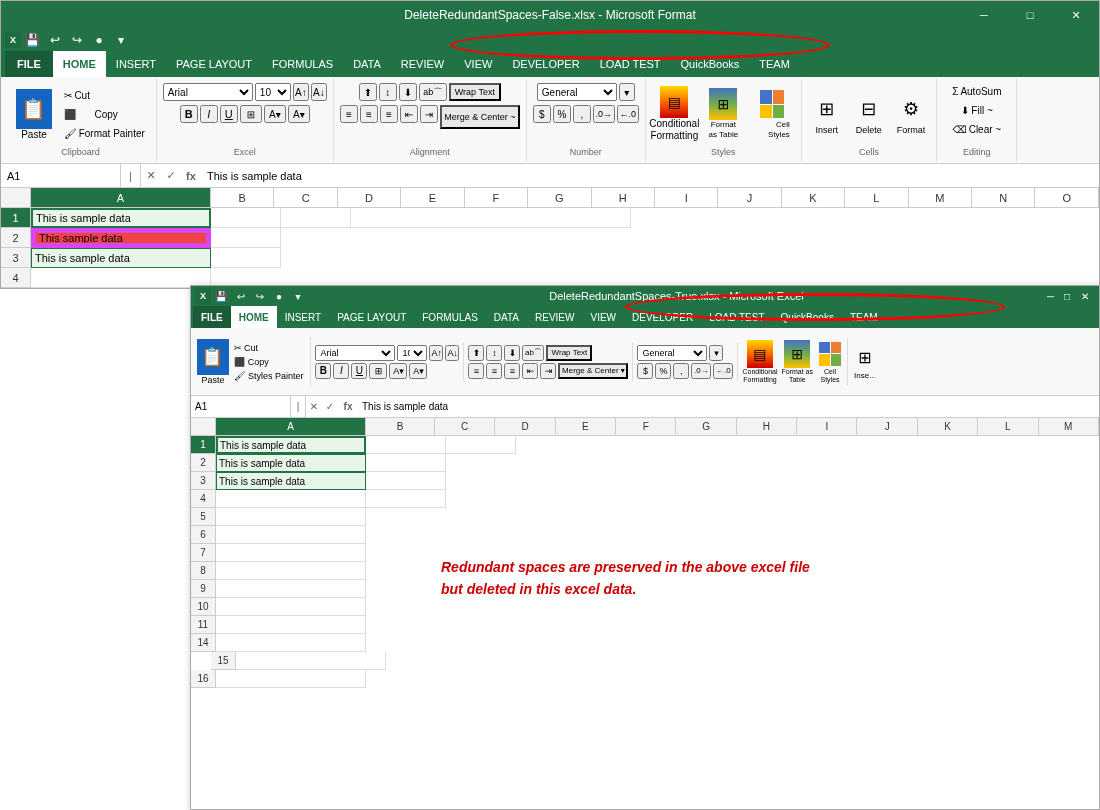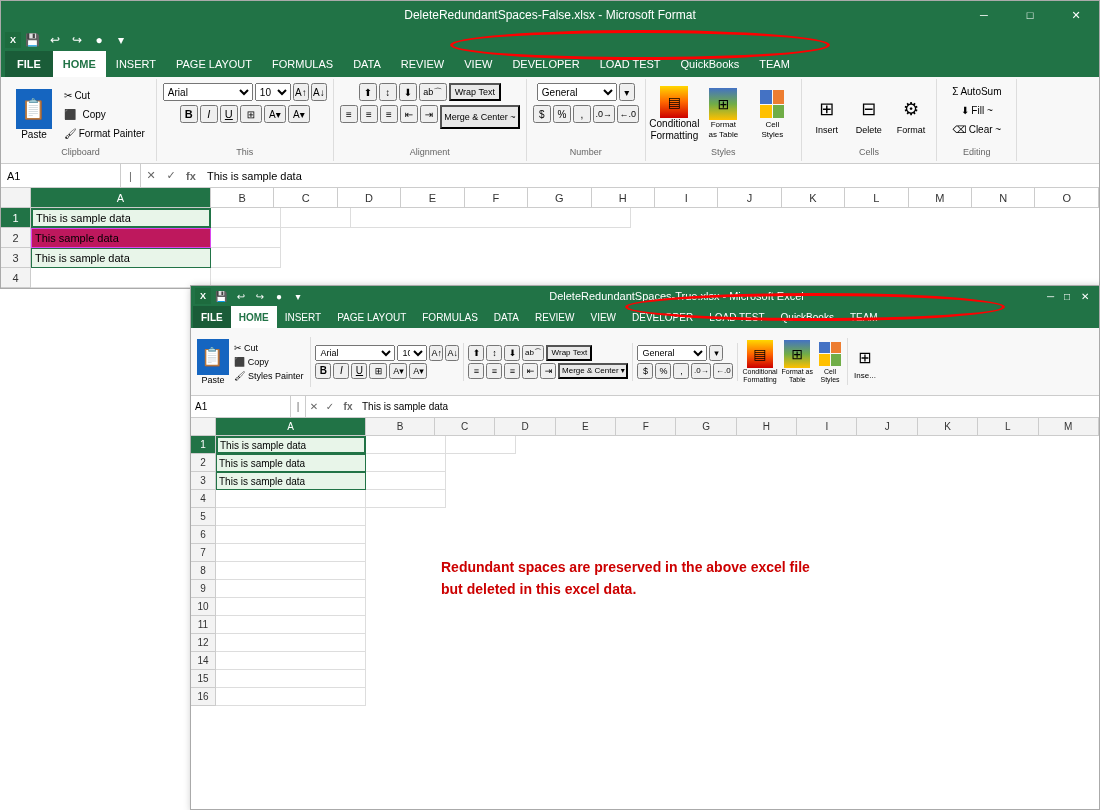--- a/index.html
+++ b/index.html
@@ -464,21 +464,21 @@
             <span style="font-size:10px;">Paste</span>
           </div>
         </div>
         <div style="display:flex;flex-direction:column;gap:2px;">
           <div class="ribbon-btn" style="flex-direction:row;min-width:50px;font-size:10px;">
             <span>✂</span>
               <span style="margin-left:2px;">Cut</span>
           </div>
           <div class="ribbon-btn" style="flex-direction:row;min-width:50px;font-size:10px;">
             <span>⬛</span>
-              <span style="margin-left:6px;">Copy</span>
+              <span style="margin-left:18px;">Copy</span>
           </div>
           <div class="ribbon-btn" style="flex-direction:row;min-width:50px;font-size:10px;">
             <span>🖌</span>
               <span style="margin-left:2px;">Format Painter</span>
           </div>
         </div>
       </div>
       <div class="ribbon-group-label">Clipboard</div>
     </div>
 
@@ -492,21 +492,21 @@
         </div>
         <div style="display:flex;align-items:center;gap:2px;">
           <button style="font-weight:bold;font-size:11px;width:18px;height:18px;cursor:pointer;">B</button>
           <button style="font-style:italic;font-size:11px;width:18px;height:18px;cursor:pointer;">I</button>
           <button style="text-decoration:underline;font-size:11px;width:18px;height:18px;cursor:pointer;">U</button>
           <button style="font-size:10px;width:22px;height:18px;cursor:pointer;">⊞</button>
           <button style="font-size:10px;width:22px;height:18px;cursor:pointer;">A▾</button>
           <button style="font-size:10px;width:22px;height:18px;cursor:pointer;">A▾</button>
         </div>
       </div>
-      <div class="ribbon-group-label">This</div>
+      <div class="ribbon-group-label">Excel</div>
     </div>
 
     <div class="ribbon-group" style="min-width:140px;">
       <div class="ribbon-group-content" style="flex-direction:column;width:100%;">
         <div style="display:flex;gap:2px;margin-bottom:2px;">
           <button style="font-size:10px;width:18px;height:18px;">⬆</button>
           <button style="font-size:10px;width:18px;height:18px;">↕</button>
           <button style="font-size:10px;width:18px;height:18px;">⬇</button>
           <button style="font-size:9px;width:28px;height:18px;">ab⌒</button>
           <button style="font-size:9px;width:52px;height:18px;background:#e8e8e8;">Wrap Text</button>
@@ -545,21 +545,21 @@
         <div class="ribbon-btn" style="font-size:9px;text-align:center;max-width:45px;">
           <div style="width:28px;height:32px;background:linear-gradient(to bottom, #ffd700, #ff6600, #cc0000);display:flex;align-items:center;justify-content:center;font-size:14px;">▤</div>
           <span style="font-size:10px;line-height:1.2;">Conditional
 Formatting</span>
         </div>
         <div class="ribbon-btn" style="font-size:9px;text-align:center;max-width:45px;">
           <div style="width:28px;height:32px;background:linear-gradient(to bottom,#4472c4,#70ad47,#ffc000);display:flex;align-items:center;justify-content:center;font-size:14px;">⊞</div>
           <span style="font-size:8px;line-height:1.2;">Format as
 Table</span>
         </div>
-        <div class="ribbon-btn" style="font-size:9px;text-align:center;max-width:45px;">
+        <div class="ribbon-btn" style="font-size:9px;text-align:right;max-width:45px;">
           <div style="width:28px;height:32px;display:grid;grid-template-columns:1fr 1fr;grid-template-rows:1fr 1fr;gap:1px;padding:2px;">
             <div style="background:#4472c4;"></div>
             <div style="background:#ed7d31;"></div>
             <div style="background:#ffc000;"></div>
             <div style="background:#70ad47;"></div>
           </div>
           <span style="font-size:8px;line-height:1.2;">Cell
 Styles</span>
         </div>
       </div>
@@ -636,21 +636,21 @@
     <div style="display:flex;">
       <div class="row-header selected">1</div>
       <div class="cell cell-a1" style="width:180px;min-width:180px;background:#e8f5e9;border:2px solid #217346;">This is sample data</div>
       <div class="cell" style="width:70px;"></div>
       <div class="cell" style="width:70px;"></div>
       <div class="cell" style="width:280px;"></div>
     </div>
 
     <div style="display:flex;">
       <div class="row-header">2</div>
-      <div class="cell" style="width:180px;min-width:180px;background:#be185d;border:1px solid #d946ef;">  This sample data</div>
+      <div class="cell" style="width:180px;min-width:180px;background:#ef4444;border:5px solid #d946ef;">  This sample data</div>
       <div class="cell" style="width:70px;"></div>
     </div>
 
     <div style="display:flex;">
       <div class="row-header">3</div>
       <div class="cell" style="width:180px;min-width:180px;background:#e8f5e9;border:1px solid #217346;">This is sample data</div>
       <div class="cell" style="width:70px;"></div>
     </div>
 
     <div style="display:flex;">
@@ -855,38 +855,34 @@
       <div class="cell-small" style="width:150px;"></div>
     </div>
     <div style="display:flex;">
       <div class="row-header-small">10</div>
       <div class="cell-small" style="width:150px;"></div>
     </div>
     <div style="display:flex;">
       <div class="row-header-small">11</div>
       <div class="cell-small" style="width:150px;"></div>
     </div>
-    <div style="display:flex;">
-      <div class="row-header-small">12</div>
-      <div class="cell-small" style="width:150px;"></div>
-    </div>
     <div style="display:flex;align-items:flex-end;">
       <div class="row-header-small">14</div>
       <div class="cell-small" style="width:150px;"></div>
     </div>
-    <div style="display:flex;">
+    <div style="display:flex;margin-left:20px;">
       <div class="row-header-small">15</div>
       <div class="cell-small" style="width:150px;"></div>
     </div>
     <div style="display:flex;">
       <div class="row-header-small">16</div>
       <div class="cell-small" style="width:150px;"></div>
     </div>
   </div>
 
-  <div class="info-text" style="top:270px;left:250px;">
+  <div class="info-text" style="top:270px;left:250px;font-style:italic;">
     <div>Redundant spaces are preserved in the above excel file</div>
     <div>but deleted in this excel data.</div>
   </div>
 
 </div>
 
 <div class="red-oval" style="top:293px;left:625px;width:380px;height:28px;"></div>
 
 </body></html>

